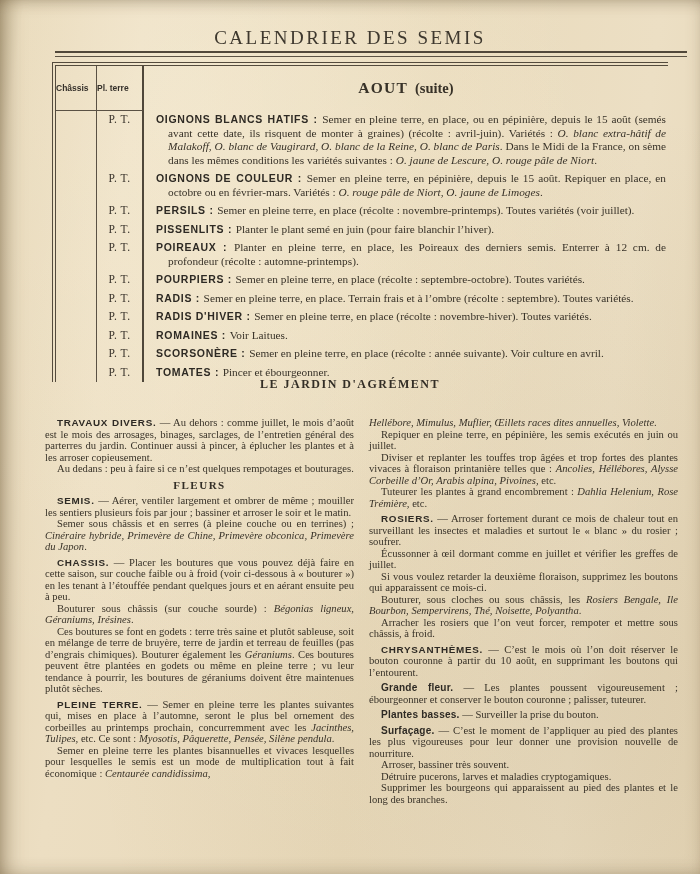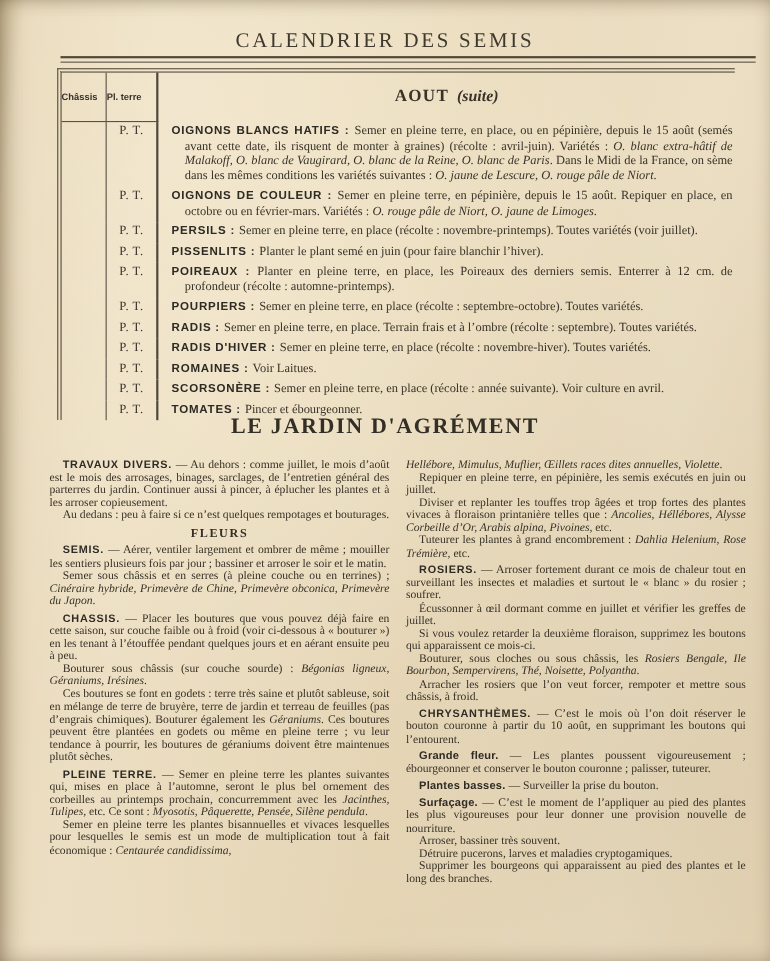--- a/index.html
+++ b/index.html
@@ -29,30 +29,30 @@
     display:grid; grid-template-columns:41px 47px 1fr;
     border-top:4px double #544b3d; border-left:4px double #544b3d;
   }
   .th { height:44px; display:flex; align-items:center; }
   .th-chassis { border-right:1px solid #5a5144; border-bottom:1px solid #5a5144;
     font-family:"Liberation Sans","DejaVu Sans",sans-serif; font-weight:700; font-size:8.5px; color:#35302a; }
   .th-plterre { border-right:2px solid #4f473a; border-bottom:1px solid #5a5144;
     font-family:"Liberation Sans","DejaVu Sans",sans-serif; font-weight:700; font-size:8.5px; color:#35302a; }
   .th-aout { justify-content:center; }
   .aout-main { font-weight:700; font-size:15.5px; letter-spacing:1.2px;text-align:center; }
-  .aout-suffix { font-weight:700; font-style:italic; font-size:14.5px; margin-left:7px; }
+  .aout-suffix { font-weight:700; font-size:14.5px; margin-left:7px; }
   .cell-chassis { border-right:1px solid #5a5144; }
   .cell-pt { border-right:2px solid #4f473a; text-align:center; font-size:11.5px;
     letter-spacing:0.5px; padding-top:2px; color:#3a342c; }
   .cell-entry { padding:2px 2px 0 12px; font-size:11.3px; line-height:13.5px; }
   .cell-entry p { margin:0 0 3px 0; text-indent:-12px; padding-left:12px; text-align:justify; }
   
   .jardin-title {
     position:absolute; top:377px; left:0; right:0; text-align:center;
-    font-weight:700; font-size:20px; letter-spacing:1.5px; color:#332e26;
+    font-weight:700; font-size:12px; letter-spacing:1.5px; color:#332e26;
   }
   .columns {
     position:absolute; top:417px; left:45px; right:22px;
     display:flex; gap:15px;
   }
   .col { flex:1 1 0; font-size:10.6px; line-height:11.5px; }
   .para { margin:0; text-align:justify; }
   .para.ind { text-indent:12px; }
   .para.lead { margin-top:4px; }
   .col-heading { text-align:center; font-weight:700; font-size:11px;

